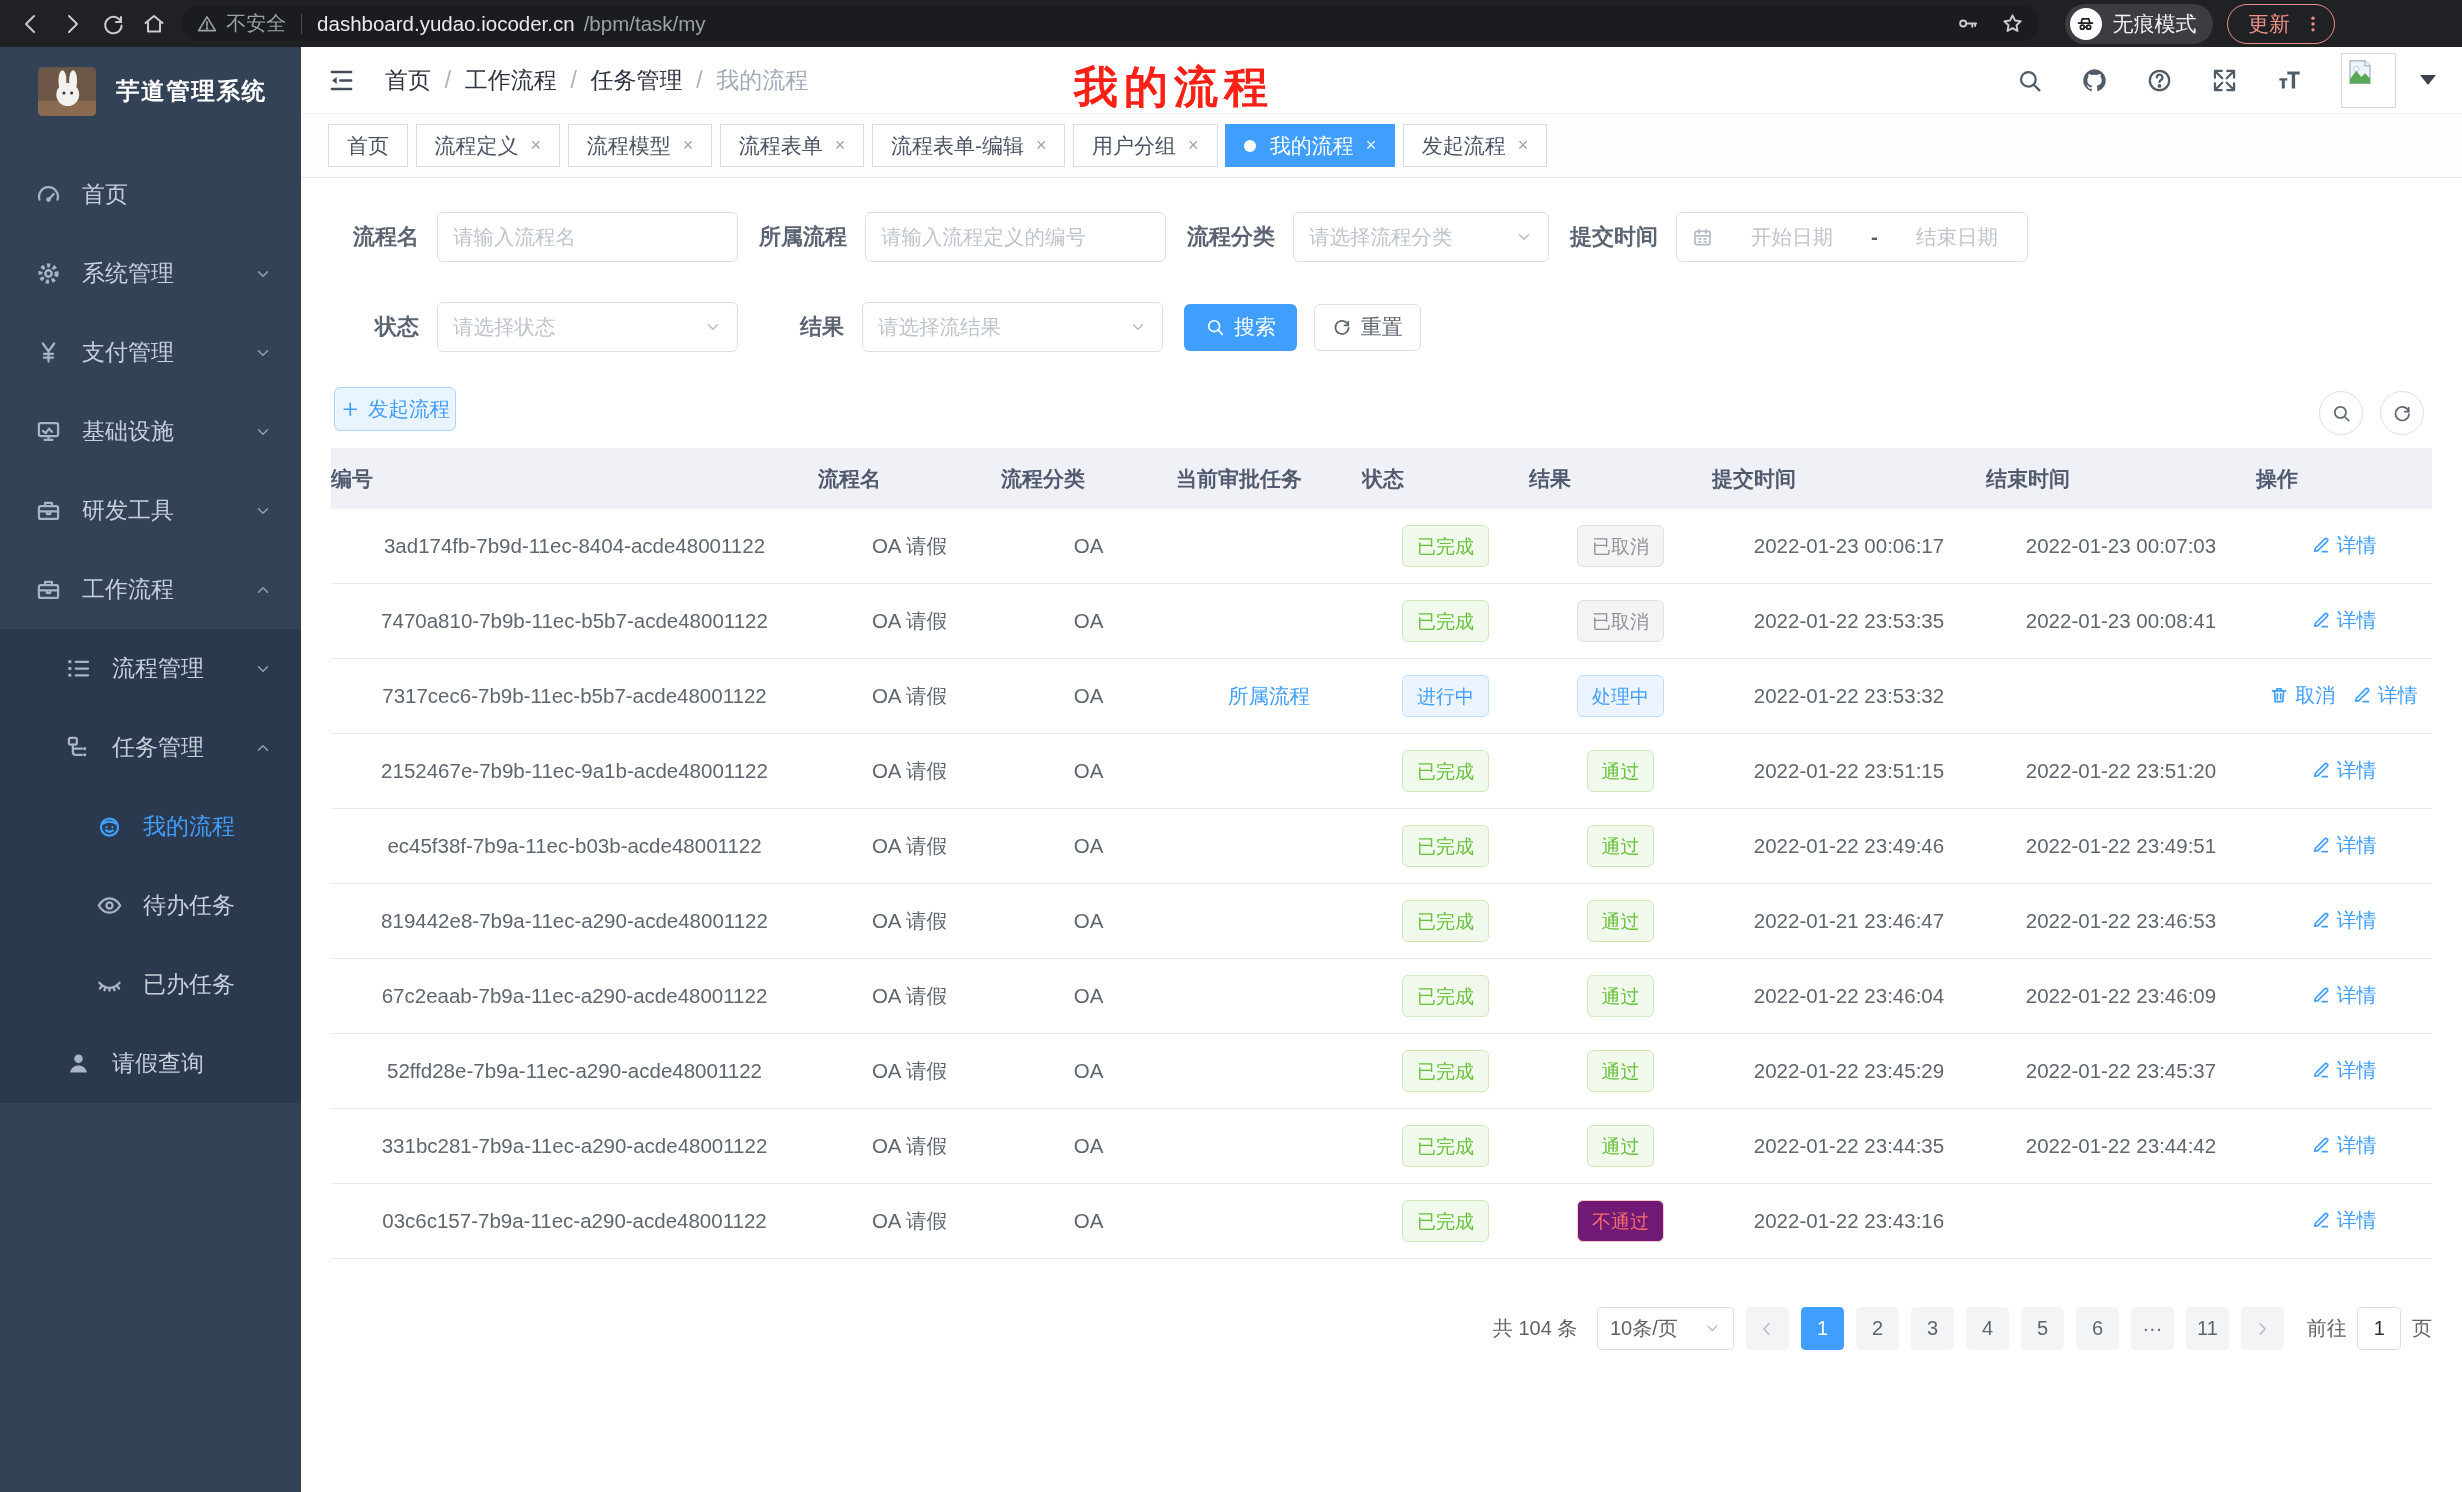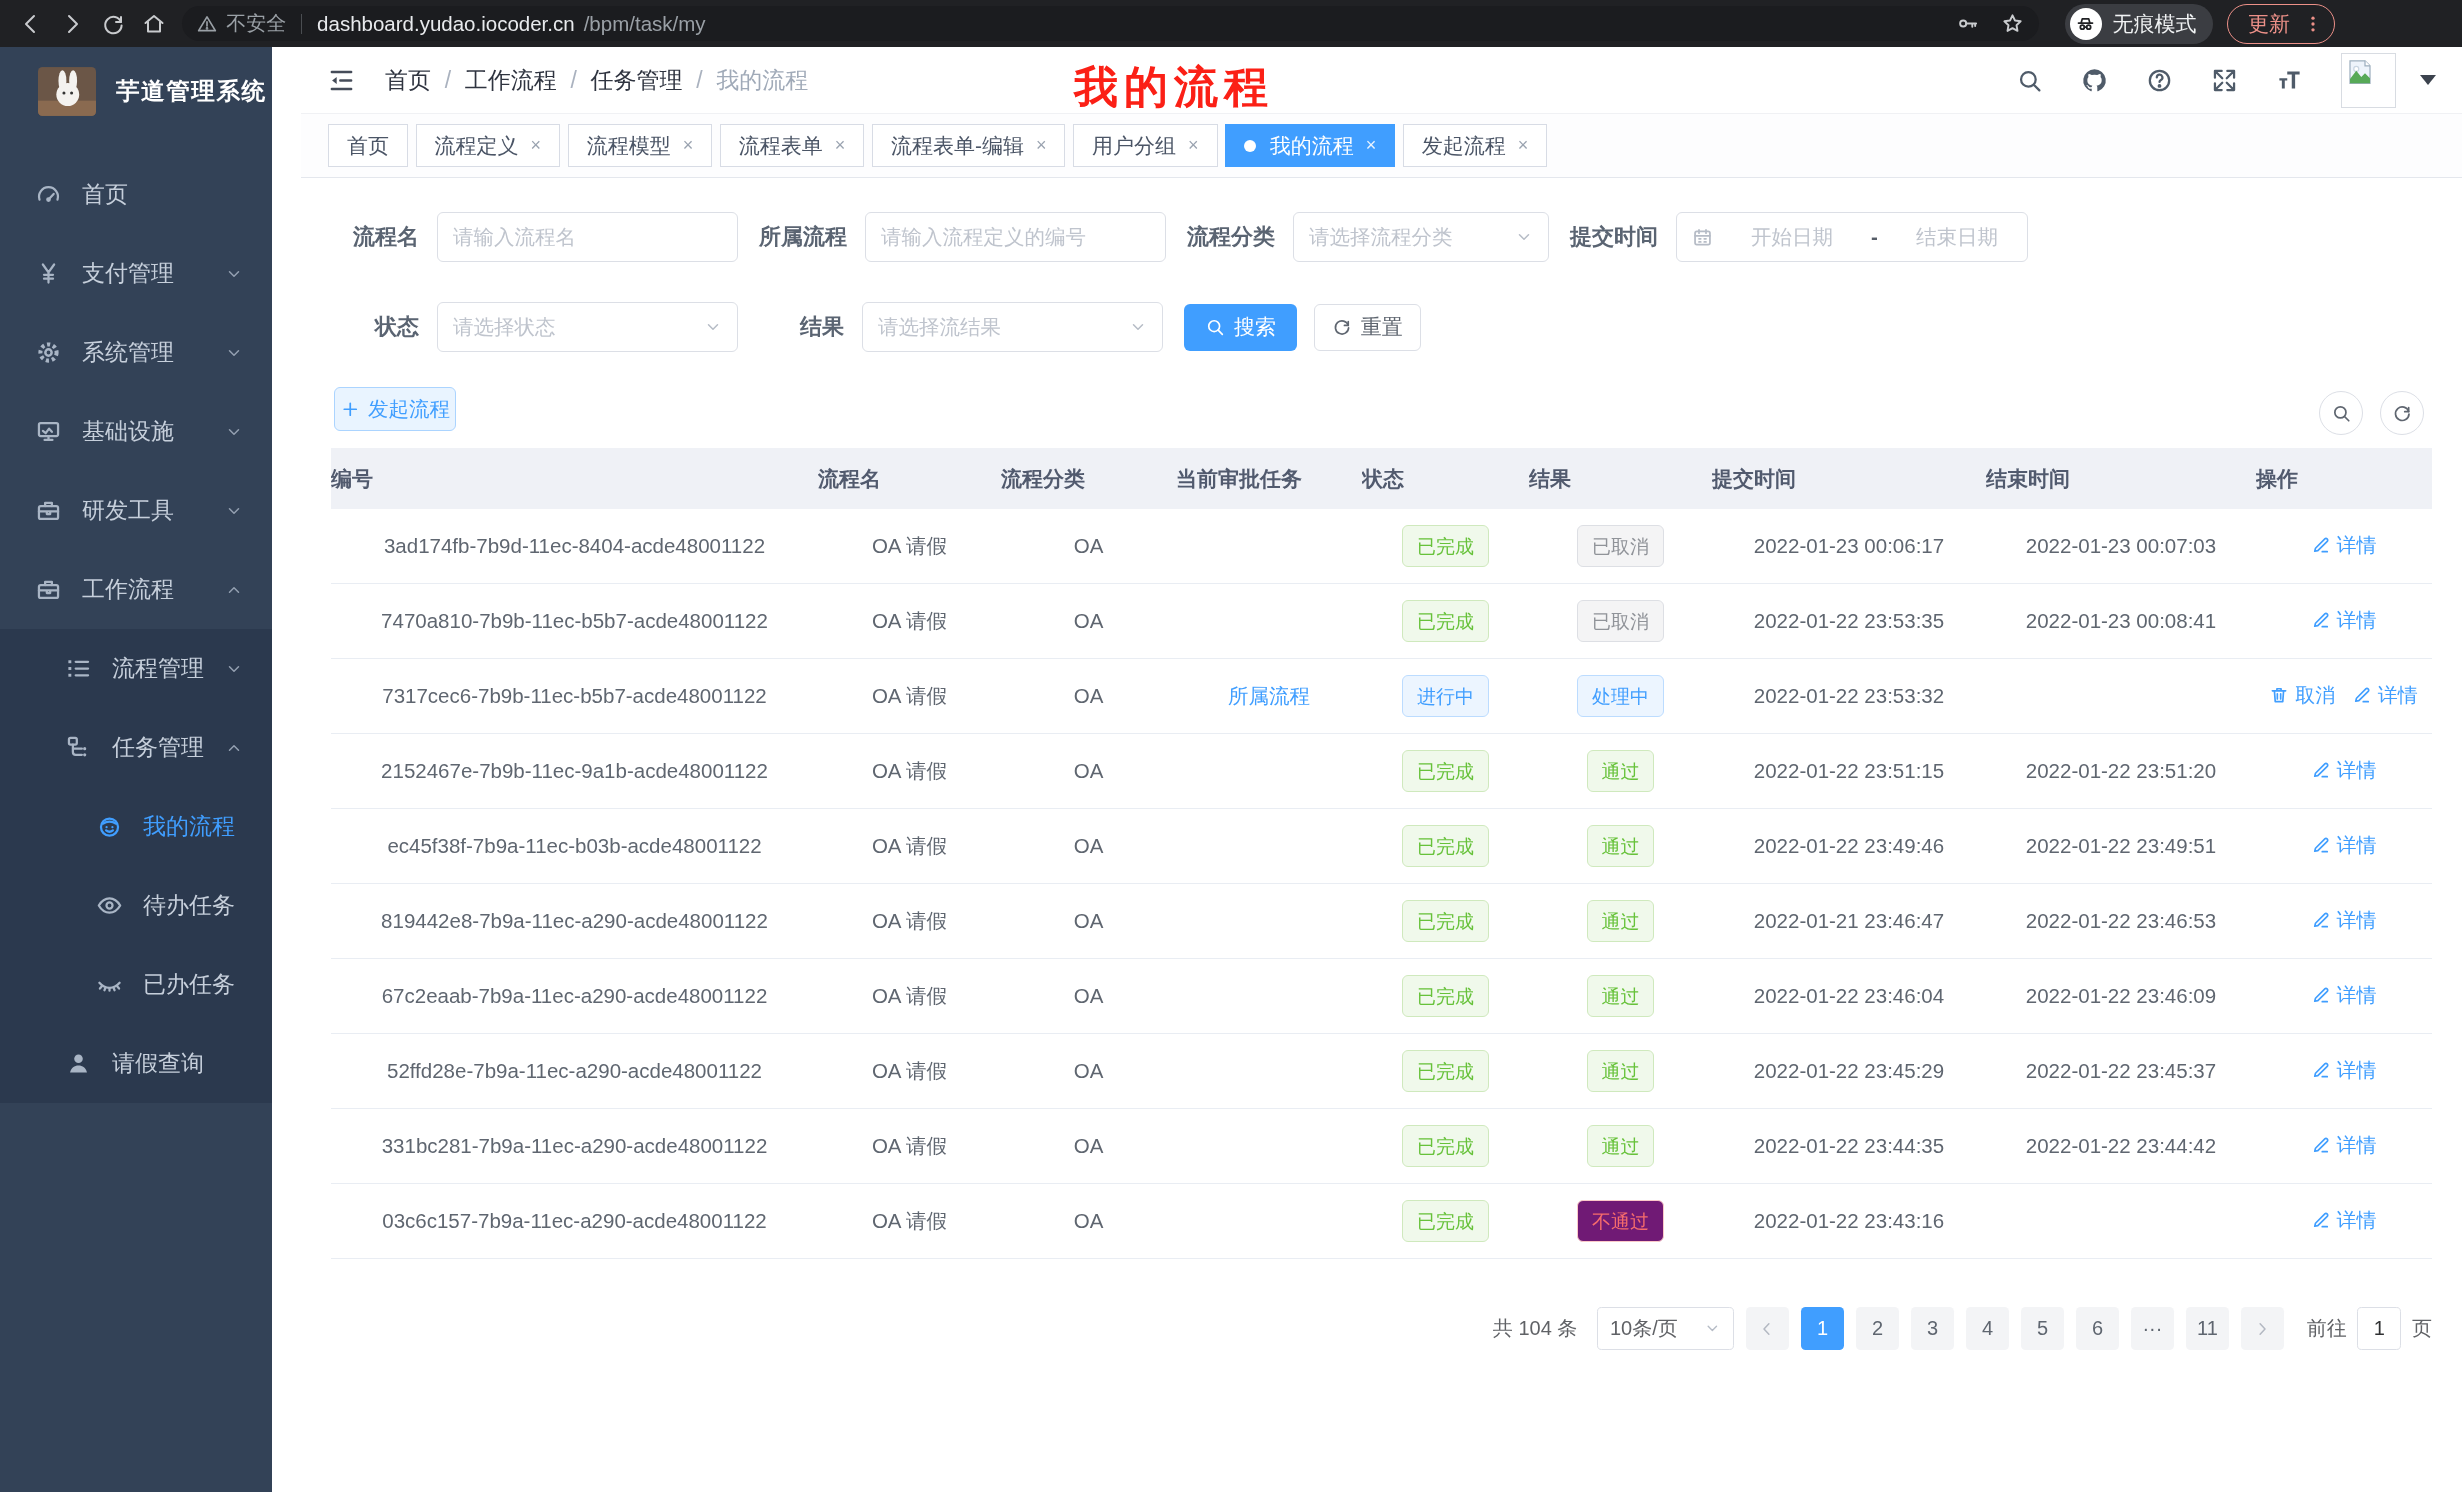--- a/index.html
+++ b/index.html
@@ -22,21 +22,21 @@
   .omnibox .keyic{font-size:23px;color:#c9cbce}
   .omnibox .staric{font-size:23px;color:#c9cbce;margin-left:13.7px}
   .incog-chip{margin-left:26px;height:40px;border-radius:20px;background:#3b3d42;display:flex;align-items:center;gap:10.7px;padding:0 16.7px 0 4.6px}
   .incog-circ{width:32px;height:32px;border-radius:50%;background:#fff;display:flex;align-items:center;justify-content:center;font-size:21px;color:#202124}
   .incog-label{font-size:21px;color:#f1f3f4}
   .update-pill{margin-left:13.7px;height:40px;border-radius:20px;border:1.5px solid #ec9088;color:#ec9088;display:flex;align-items:center;gap:13px;padding:0 10.7px 0 20px}
   .update-label{font-size:21px}
   .dotsv{font-size:20px}
 
   
-  .sidebar{position:absolute;left:0;top:47px;width:272px;bottom:0;background:#334257;overflow:hidden}
+  .sidebar{position:absolute;left:0;top:47px;width:301px;bottom:0;background:#334257;overflow:hidden}
   .logo{height:88px;display:flex;align-items:center;padding-left:38px;gap:20px}
   .logo-img{width:58px;height:49px;border-radius:4.6px;overflow:hidden;flex:0 0 auto}
   .logo-title{color:#fff;font-size:23.6px;font-weight:700;letter-spacing:1.5px}
   .menu{margin-top:20px}
   .mi{height:79px;display:flex;align-items:center;position:relative;color:#c6cfdb;font-size:23px;cursor:pointer}
   .mi .mic{font-size:27px;color:#a9b5c5;margin-right:20px}
   .mi.lv1{padding-left:35px}
   .mi.lv2{padding-left:65px}
   .mi.lv3{padding-left:96px}
   .mi.sub{background:#2b394e}
@@ -216,39 +216,39 @@
           <svg viewBox="0 0 24 24" fill="none" stroke="currentColor" stroke-width="2" stroke-linecap="round" stroke-linejoin="round">
             <path d="M4 16.5a8.4 8.4 0 1 1 16 0"></path>
             <path d="m12 16.5 4.6-5"></path>
             <circle cx="12" cy="16.5" r="1.1" fill="currentColor"></circle>
           </svg>
         </span>
         <span>首页</span>
       </div>
       <div class="mi lv1">
         <span class="ic mic">
-          <svg viewBox="0 0 24 24" fill="none" stroke="currentColor" stroke-width="2" stroke-linecap="round" stroke-linejoin="round">
-            <path d="m7 4 5 7 5-7M12 11v9M8 13.2h8M8 16.6h8"></path>
-          </svg>
-        </span>
-        <span>支付管理</span>
-        <span class="ic chev">
-          <svg viewBox="0 0 24 24" fill="none" stroke="currentColor" stroke-width="2" stroke-linecap="round" stroke-linejoin="round">
-            <path d="m6 9 6 6 6-6"></path>
-          </svg>
-        </span>
-      </div>
-      <div class="mi lv1">
-        <span class="ic mic">
           <svg viewBox="0 0 24 24" fill="none" stroke="currentColor">
             <circle cx="12" cy="12" r="7.2" stroke-width="3.6" stroke-dasharray="2.8 2.6"></circle>
             <circle cx="12" cy="12" r="2.8" stroke-width="2.2"></circle>
           </svg>
         </span>
         <span>系统管理</span>
+        <span class="ic chev">
+          <svg viewBox="0 0 24 24" fill="none" stroke="currentColor" stroke-width="2" stroke-linecap="round" stroke-linejoin="round">
+            <path d="m6 9 6 6 6-6"></path>
+          </svg>
+        </span>
+      </div>
+      <div class="mi lv1">
+        <span class="ic mic">
+          <svg viewBox="0 0 24 24" fill="none" stroke="currentColor" stroke-width="2" stroke-linecap="round" stroke-linejoin="round">
+            <path d="m7 4 5 7 5-7M12 11v9M8 13.2h8M8 16.6h8"></path>
+          </svg>
+        </span>
+        <span>支付管理</span>
         <span class="ic chev">
           <svg viewBox="0 0 24 24" fill="none" stroke="currentColor" stroke-width="2" stroke-linecap="round" stroke-linejoin="round">
             <path d="m6 9 6 6 6-6"></path>
           </svg>
         </span>
       </div>
       <div class="mi lv1">
         <span class="ic mic">
           <svg viewBox="0 0 24 24" fill="none" stroke="currentColor" stroke-width="2" stroke-linecap="round" stroke-linejoin="round">
             <rect x="3.5" y="4.5" width="17" height="11.5" rx="1.5"></rect>

